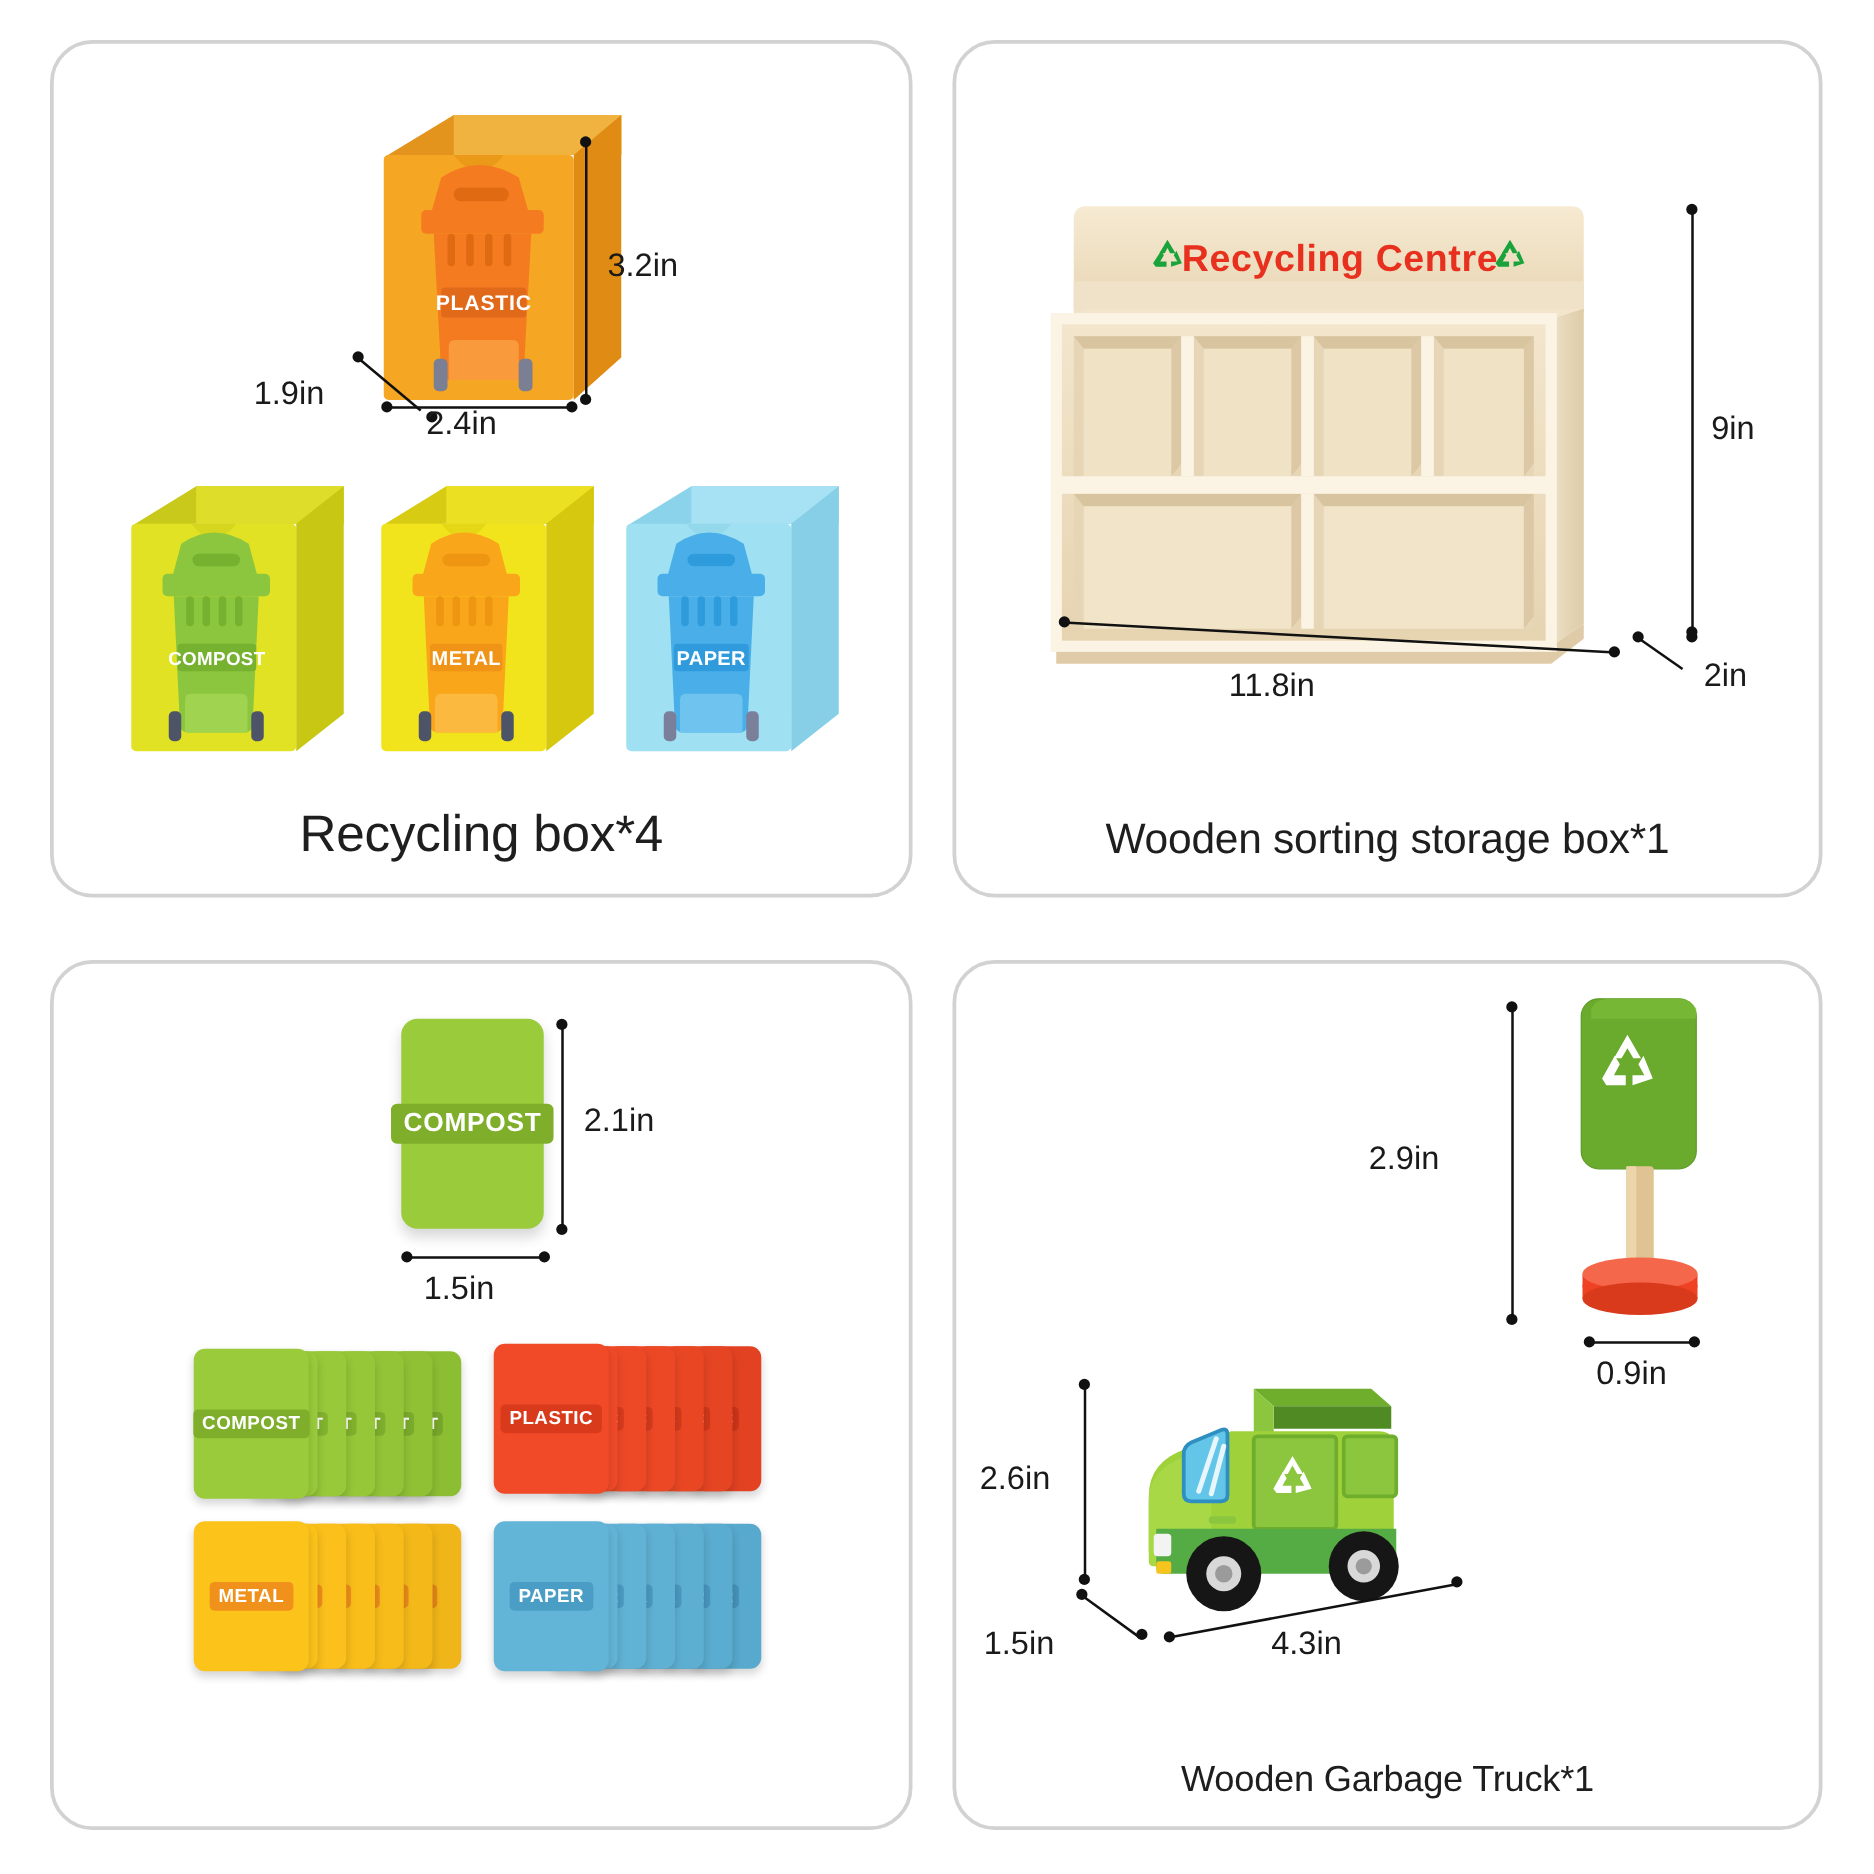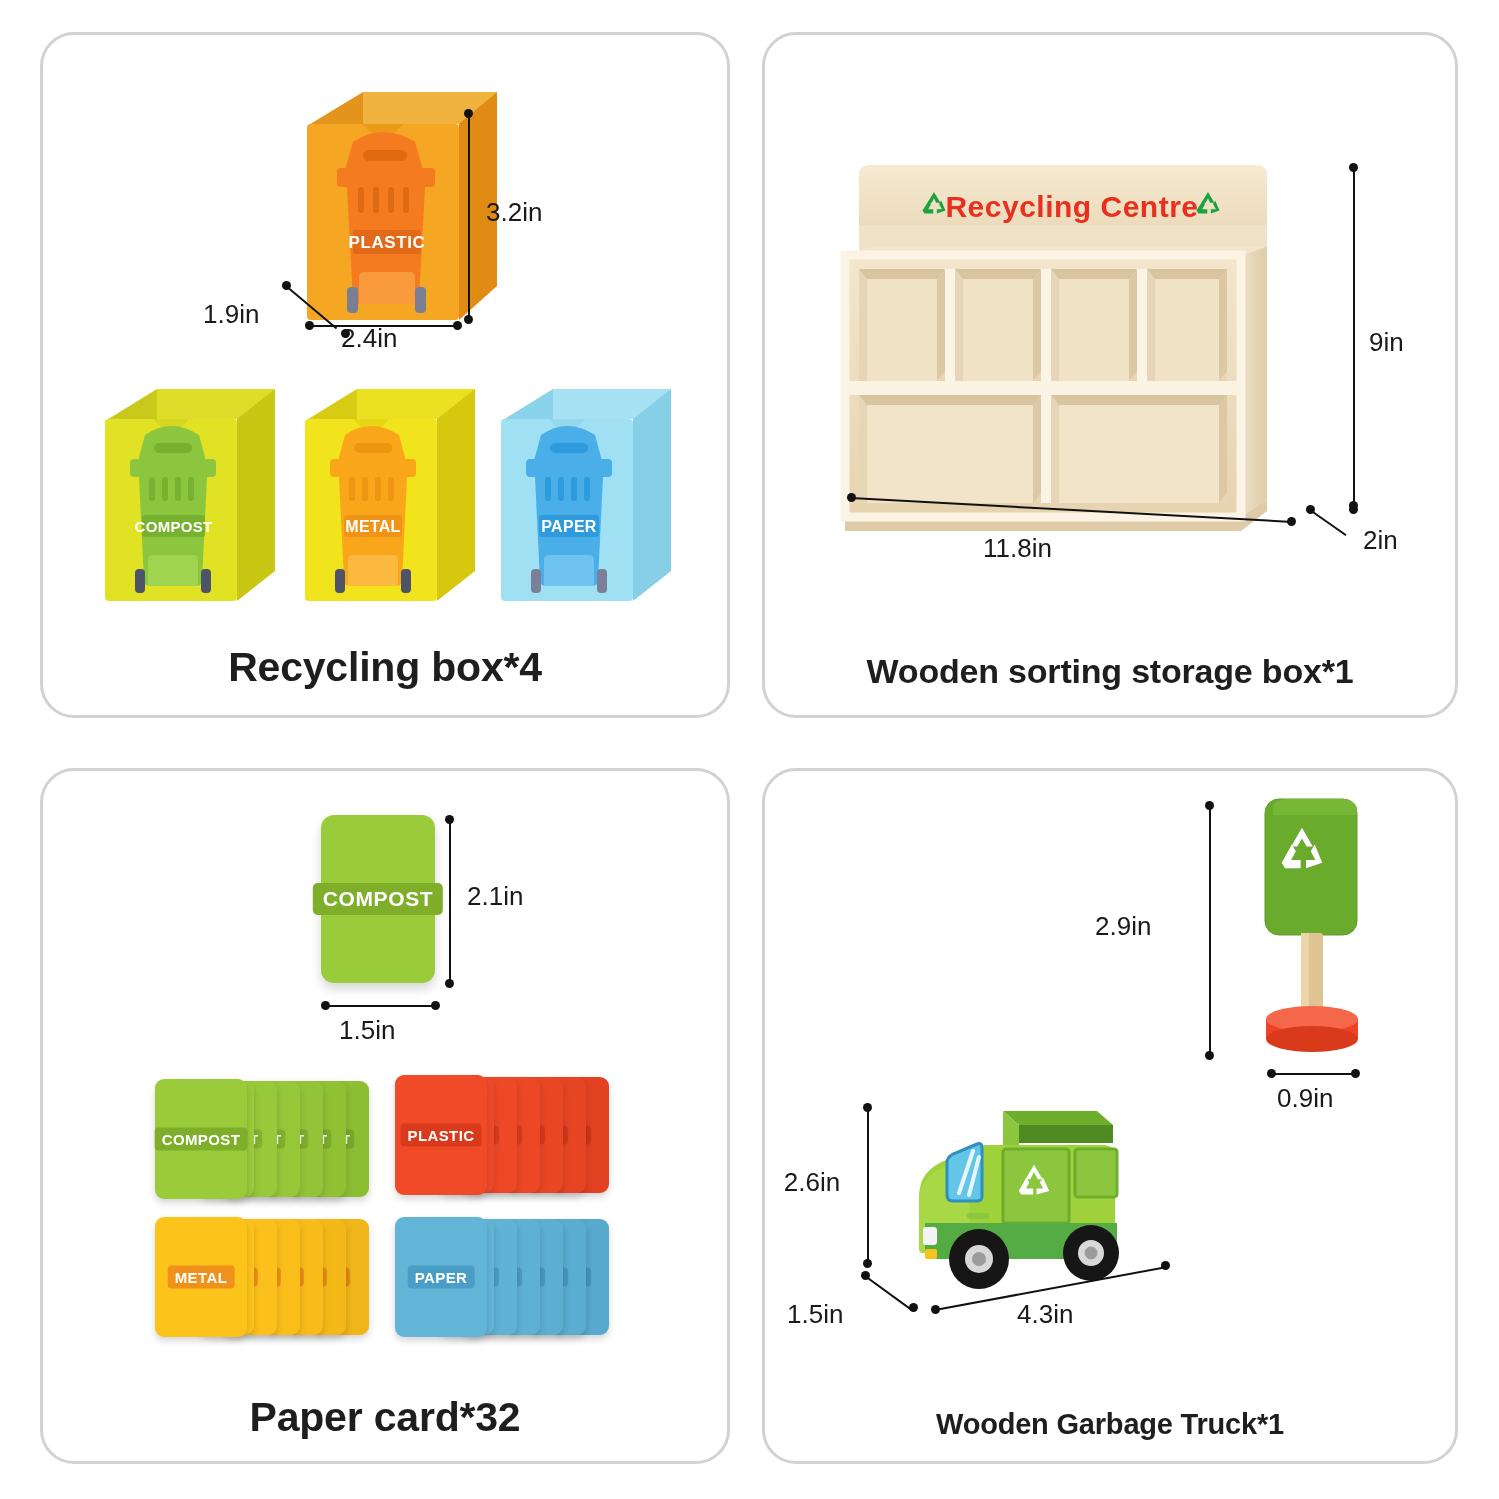--- a/index.html
+++ b/index.html
@@ -7,21 +7,21 @@
   .stage{position:relative;width:1499px;height:1499px;background:#fff;}
 
   
   .panel{position:absolute;border:3px solid #d2d2d2;border-radius:34px;background:#fff;}
   #panel-1{left:40px;  top:32px;   width:684px; height:680px;}
   #panel-2{left:762px; top:32px;   width:690px; height:680px;}
   #panel-3{left:40px;  top:768px;  width:684px; height:690px;}
   #panel-4{left:762px; top:768px;  width:690px; height:690px;}
 
   .caption{position:absolute;left:0;width:100%;text-align:center;
-           font-weight:700;color:#1e1e1e;letter-spacing:-0.2px;
+           font-weight:400;color:#1e1e1e;letter-spacing:-0.2px;
            font-family:"Liberation Sans",sans-serif;margin-top:20px;}
   #panel-1 .caption{bottom:24px;font-size:41px;}
   #panel-2 .caption{bottom:24px;font-size:34px;}
   #panel-3 .caption{bottom:20px;font-size:41px;}
   #panel-4 .caption{bottom:20px;font-size:29px;}
 
   
   .dim{position:absolute;color:#1a1a1a;font-size:26px;font-weight:400;
        font-family:"Liberation Sans",sans-serif;white-space:nowrap;}
   .dline{position:absolute;background:#111;}
@@ -401,21 +401,20 @@
           <span class="lbl" style="background:#4d9cc3;font-size:13px;padding:2px 4px;">R</span>
         </div>
       <div class="card" style="left:45px;top:2px;width:54px;height:116px;background:#63b5d8;">
           <span class="lbl" style="background:#4e9dc5;font-size:13px;padding:2px 4px;">R</span>
         </div>
       <div class="card" style="left:0px;top:0px;width:92px;height:120px;background:#63b5d8;">
         <span class="lbl" style="background:#4a9ec6;font-size:15px;">PAPER</span>
       </div>
     </div>
 
-    <div class="caption">Paper card*32</div>
   </div>
 
   <div class="panel" id="panel-4">
 
     <div class="abs" style="left:478px;top:22px;width:140px;height:272px;">
       <svg width="140" height="272" viewBox="0 0 140 272">
 
         <rect x="22" y="6" width="92" height="136" rx="14" fill="#6aab2e"></rect>
         <rect x="22" y="6" width="92" height="136" rx="14" fill="none" stroke="#5f9c27" stroke-width="1"></rect>
         <path d="M30 14 q4 -8 14 -8 H100 q10 0 14 8 v8 H30 Z" fill="#7cbb3a" opacity=".75"></path>

